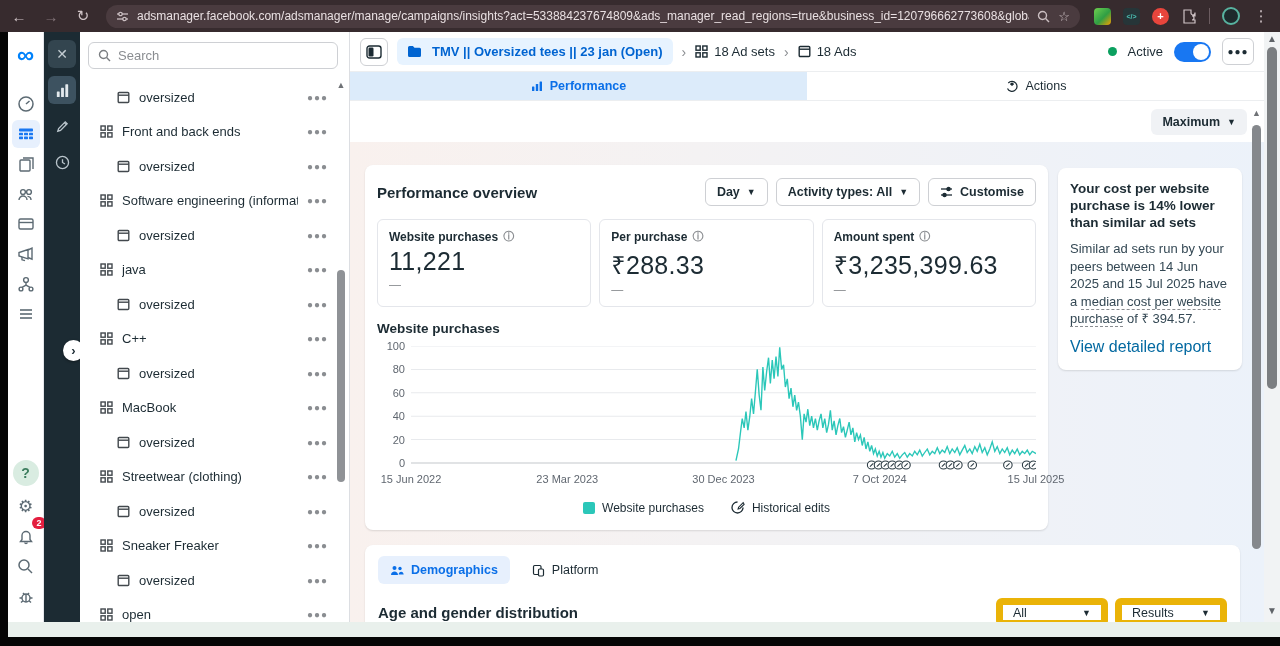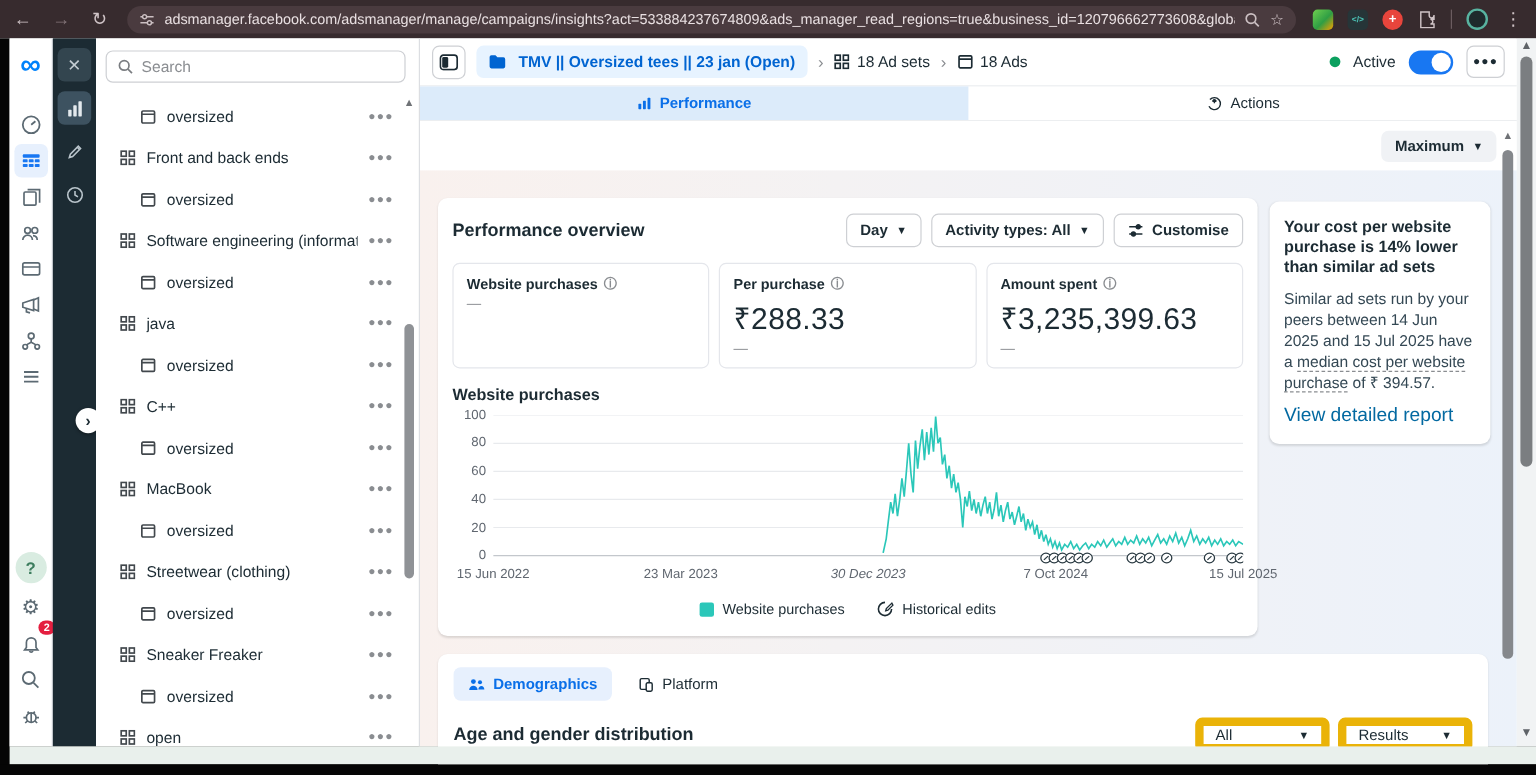--- a/index.html
+++ b/index.html
@@ -590,20 +590,21 @@
             </div>
           </div>
         </div>
 
         <div class="metrics-row">
             <div class="metric-card">
               <div class="metric-label">
                 <span>Website purchases</span>
                 <span class="metric-info">ⓘ</span>
               </div>
+              <div class="metric-value">11,221</div>
               <div class="metric-sub">—</div>
             </div>
             <div class="metric-card">
               <div class="metric-label">
                 <span>Per purchase</span>
                 <span class="metric-info">ⓘ</span>
               </div>
               <div class="metric-value">₹288.33</div>
               <div class="metric-sub">—</div>
             </div>
@@ -686,21 +687,21 @@
                   <path d="M576.5949999999999 120.6 L579.795 117.4" stroke="#2a3a42" stroke-width="1"></path>
                 </g>
                 <g>
                   <circle cx="584.652" cy="119" r="4" fill="#fff" stroke="#2a3a42" stroke-width="1"></circle>
                   <path d="M583.052 120.6 L586.2520000000001 117.4" stroke="#2a3a42" stroke-width="1"></path>
                 </g>
               </svg>
             <div class="xlabels" id="chart-xlabels">
                 <span class="xlabel" style="left: 0%;">15 Jun 2022</span>
                 <span class="xlabel" style="left: 25%;">23 Mar 2023</span>
-                <span class="xlabel" style="left: 50%; font-style: italic;">30 Dec 2023</span>
+                <span class="xlabel" style="left: 50%;">30 Dec 2023</span>
                 <span class="xlabel" style="left: 75%;">7 Oct 2024</span>
                 <span class="xlabel" style="left: 100%;">15 Jul 2025</span>
               </div>
           </div>
         </div>
 
         <div class="legend">
           <div class="legend-item">
             <span class="legend-swatch"></span>
             <span>Website purchases</span>

